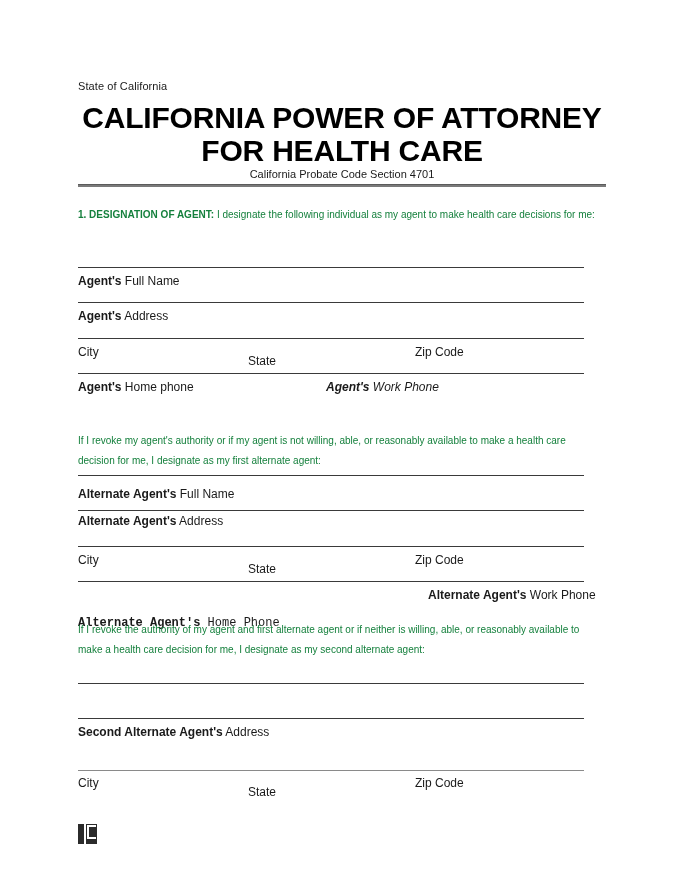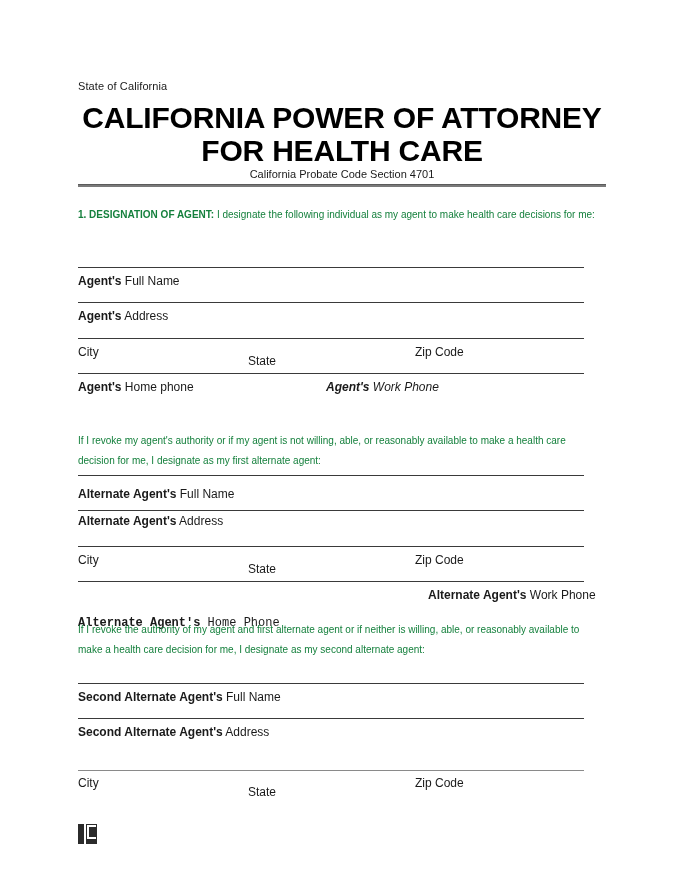--- a/index.html
+++ b/index.html
@@ -207,23 +207,20 @@
   <div class="lbl c-left" style="top:616px;font-family:Liberation Mono, monospace;">
     <b>Alternate Agent's</b><span> Home Phone</span>
   </div>
   <div class="lbl c-workright" style="top:588px;">
     <b>Alternate Agent's</b><span> Work Phone</span>
   </div>
 
   <div class="para" style="top:620px;">If I revoke the authority of my agent and first alternate agent or if neither is willing, able, or reasonably available to make a health care decision for me, I designate as my second alternate agent:</div>
 
   <div class="rule" style="top:683px;"></div>
-  <div class="lbl c-left" style="top:690px;">
-    <b>Second Alternate Agent's</b><span> Full Name</span>
-  </div>
 
   <div class="rule" style="top:718px;"></div>
   <div class="lbl c-left" style="top:725px;">
     <b>Second Alternate Agent's</b><span> Address</span>
   </div>
 
   <div class="rule gray" style="top:770px;"></div>
   <div class="lbl c-city" style="top:776px;">City</div>
   <div class="lbl c-state" style="top:776px;">State</div>
   <div class="lbl c-zip" style="top:776px;">Zip Code</div>

